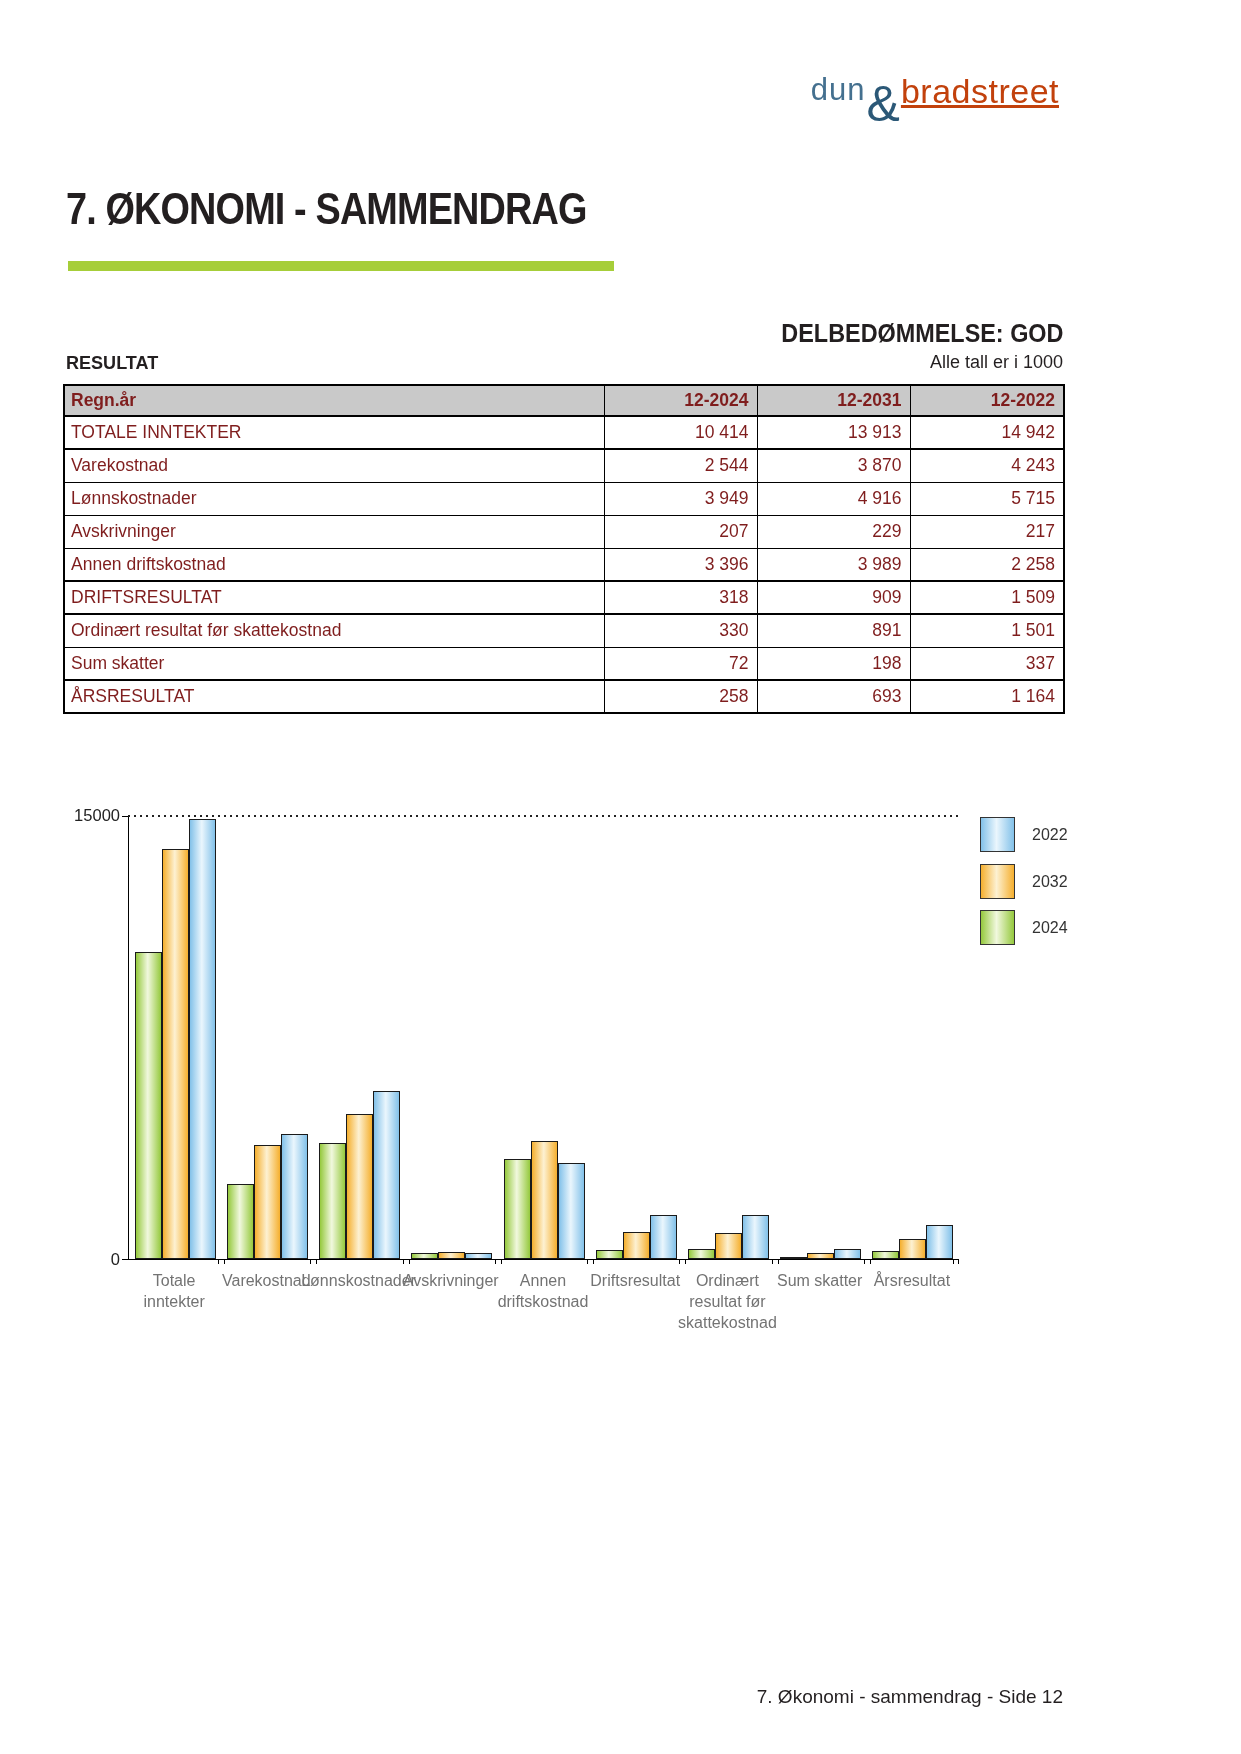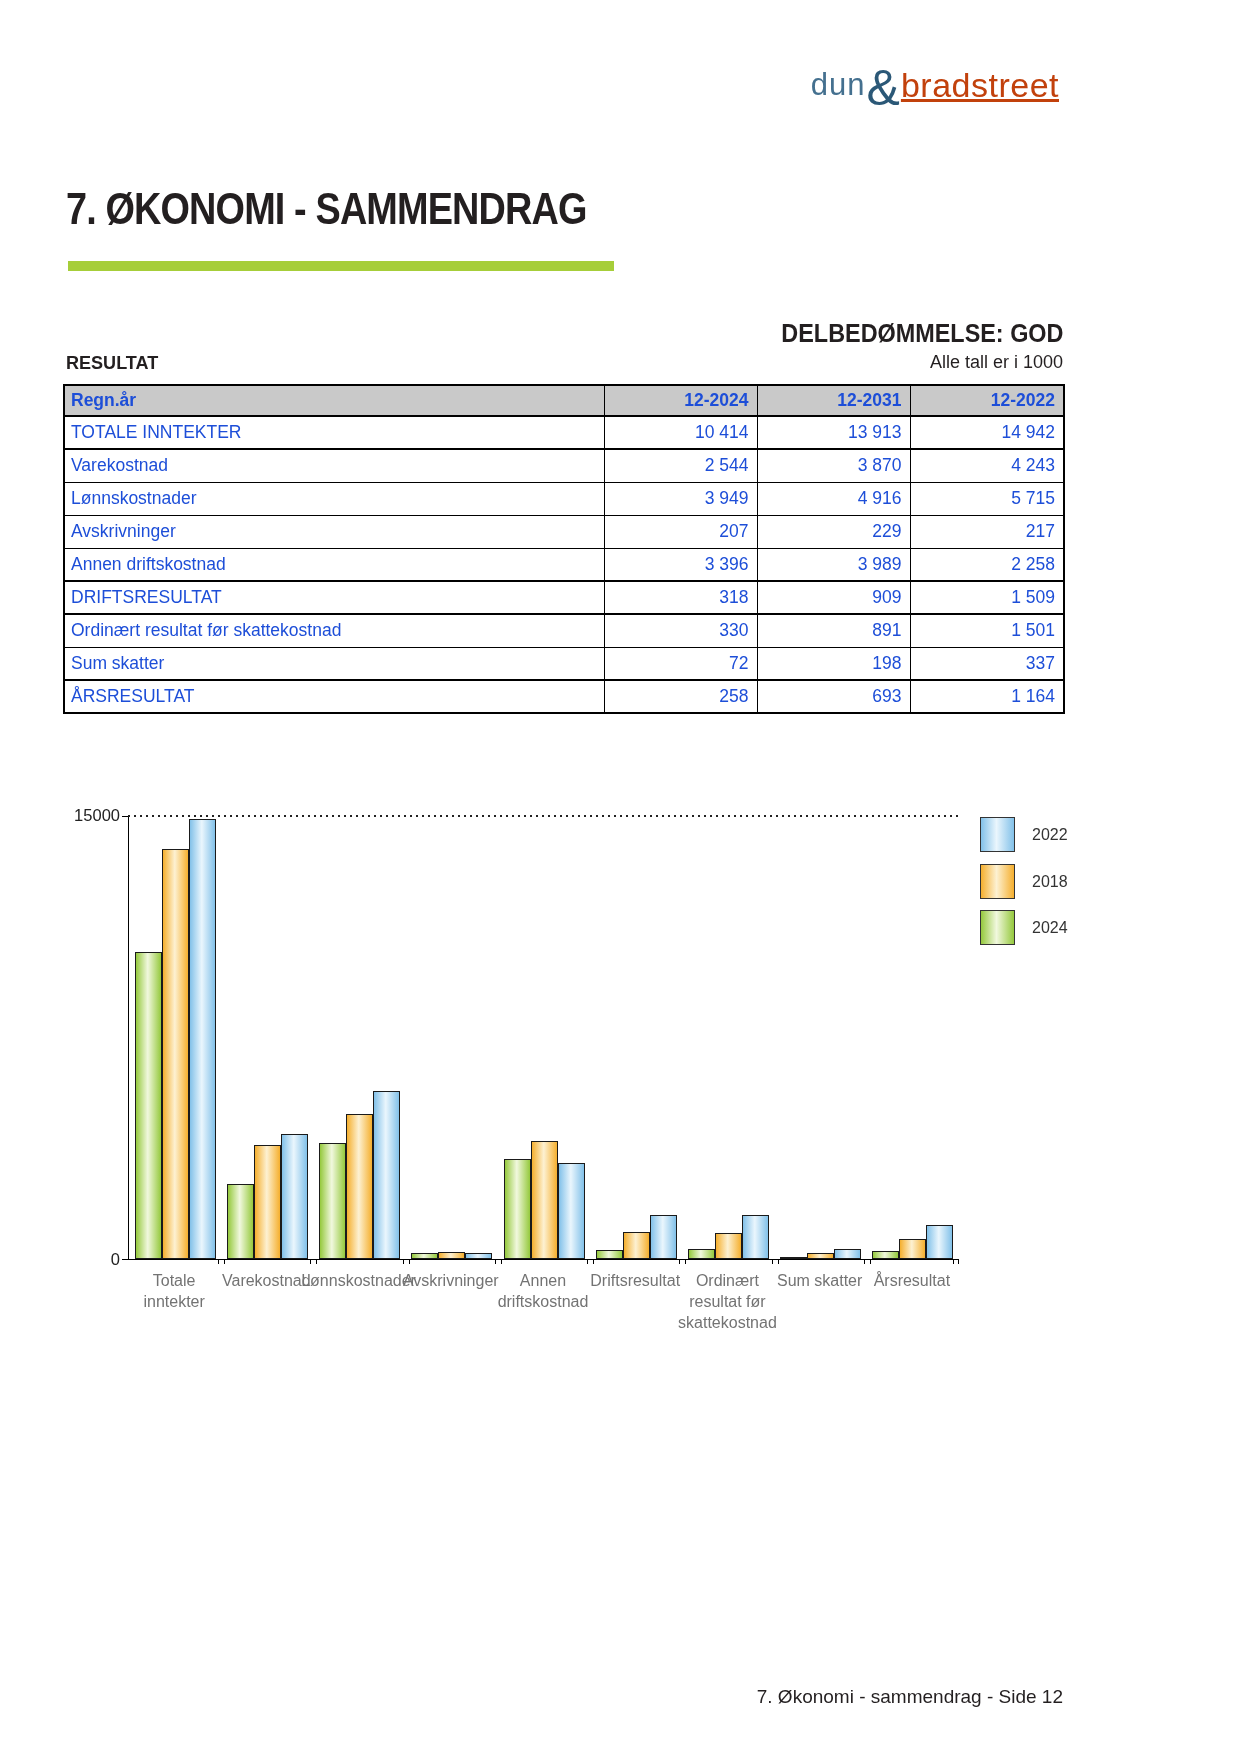--- a/index.html
+++ b/index.html
@@ -1,39 +1,39 @@
 <!DOCTYPE html>
 <html><head>
 <meta charset="utf-8">
 <style>
   html,body{margin:0;padding:0;background:#fff;}
   .page{position:relative;width:1241px;height:1754px;background:#fff;overflow:hidden;
         font-family:"Liberation Sans",sans-serif;color:#231F20;}
   *{box-sizing:border-box;}
 
   
-  .logo{position:absolute;top:56px;right:182px;display:flex;align-items:center;white-space:nowrap;}
+  .logo{position:absolute;top:72px;right:182px;display:flex;align-items:flex-start;white-space:nowrap;}
   .logo-dun{font-size:31px;color:#44708F;letter-spacing:1px;}
   .logo-amp{font-size:50px;color:#2B5877;margin:0 1px;position:relative;top:3px;}
   .logo-brad{font-size:34px;color:#c2410c;letter-spacing:.5px;text-decoration:underline;}
 
   
   .title{position:absolute;left:66px;top:184px;margin:0;font-size:44px;font-weight:bold;
          letter-spacing:-1px;transform:scaleX(.86);transform-origin:left top;white-space:nowrap;color:#231F20;}
   .title-rule{position:absolute;left:68px;top:261px;width:546px;height:10px;background:#A6CE39;}
 
   .assessment{position:absolute;right:178px;top:318px;font-size:26px;font-weight:bold;
               transform:scaleX(.9);transform-origin:right top;white-space:nowrap;}
   .section-label{position:absolute;left:66px;top:352px;font-size:19px;font-weight:bold;
                  transform:scaleX(.95);transform-origin:left top;}
   .units-note{position:absolute;right:178px;top:352px;font-size:18px;}
 
   
   .fin-table{position:absolute;left:63px;top:384px;width:1000px;border-collapse:collapse;
-             table-layout:fixed;font-size:17.5px;color:#1d4ed8;border:2px solid #000;}
+             table-layout:fixed;font-size:17.5px;color:#7f1d1d;border:2px solid #000;}
   .fin-table th,.fin-table td{border:1px solid #000;height:33px;padding:0 8px 0 6px;overflow:hidden;white-space:nowrap;}
   .fin-table thead th{background:#C9C9C9;font-weight:bold;height:31px;border-bottom:2px solid #000;}
   .fin-table .num{text-align:right;}
   .fin-table .lbl{text-align:left;}
   .fin-table tr.bold td{font-weight:normal;border-top:2px solid #000;border-bottom:2px solid #000;}
 
   
   .ytick{position:absolute;left:34px;width:86px;text-align:right;font-size:16.5px;color:#222;}
   .ytick-top{top:806px;}
   .ytick-zero{top:1250px;}
@@ -243,19 +243,19 @@
         <div>Sum skatter</div>
       </div>
       <div class="xlabel" style="left: 713.889px;">
         <div>Årsresultat</div>
       </div>
     </div>
   <div id="chart-legend">
       <div class="legend-swatch" style="left: 980px; top: 817px; background: linear-gradient(90deg, rgb(130, 193, 233) 0%, rgb(234, 246, 253) 47%, rgb(130, 193, 233) 100%);"></div>
       <div class="legend-label" style="left: 1032px; top: 826px;">2022</div>
       <div class="legend-swatch" style="left: 980px; top: 863.5px; background: linear-gradient(90deg, rgb(245, 175, 46) 0%, rgb(253, 241, 210) 47%, rgb(245, 175, 46) 100%);"></div>
-      <div class="legend-label" style="left: 1032px; top: 872.5px;">2018</div>
+      <div class="legend-label" style="left: 1032px; top: 872.5px;">2032</div>
       <div class="legend-swatch" style="left: 980px; top: 910px; background: linear-gradient(90deg, rgb(149, 201, 61) 0%, rgb(241, 248, 222) 47%, rgb(149, 201, 61) 100%);"></div>
       <div class="legend-label" style="left: 1032px; top: 919px;">2024</div>
     </div>
 
   <footer class="footer">7. Økonomi - sammendrag - Side 12</footer>
 </div>
 
 </body></html>

